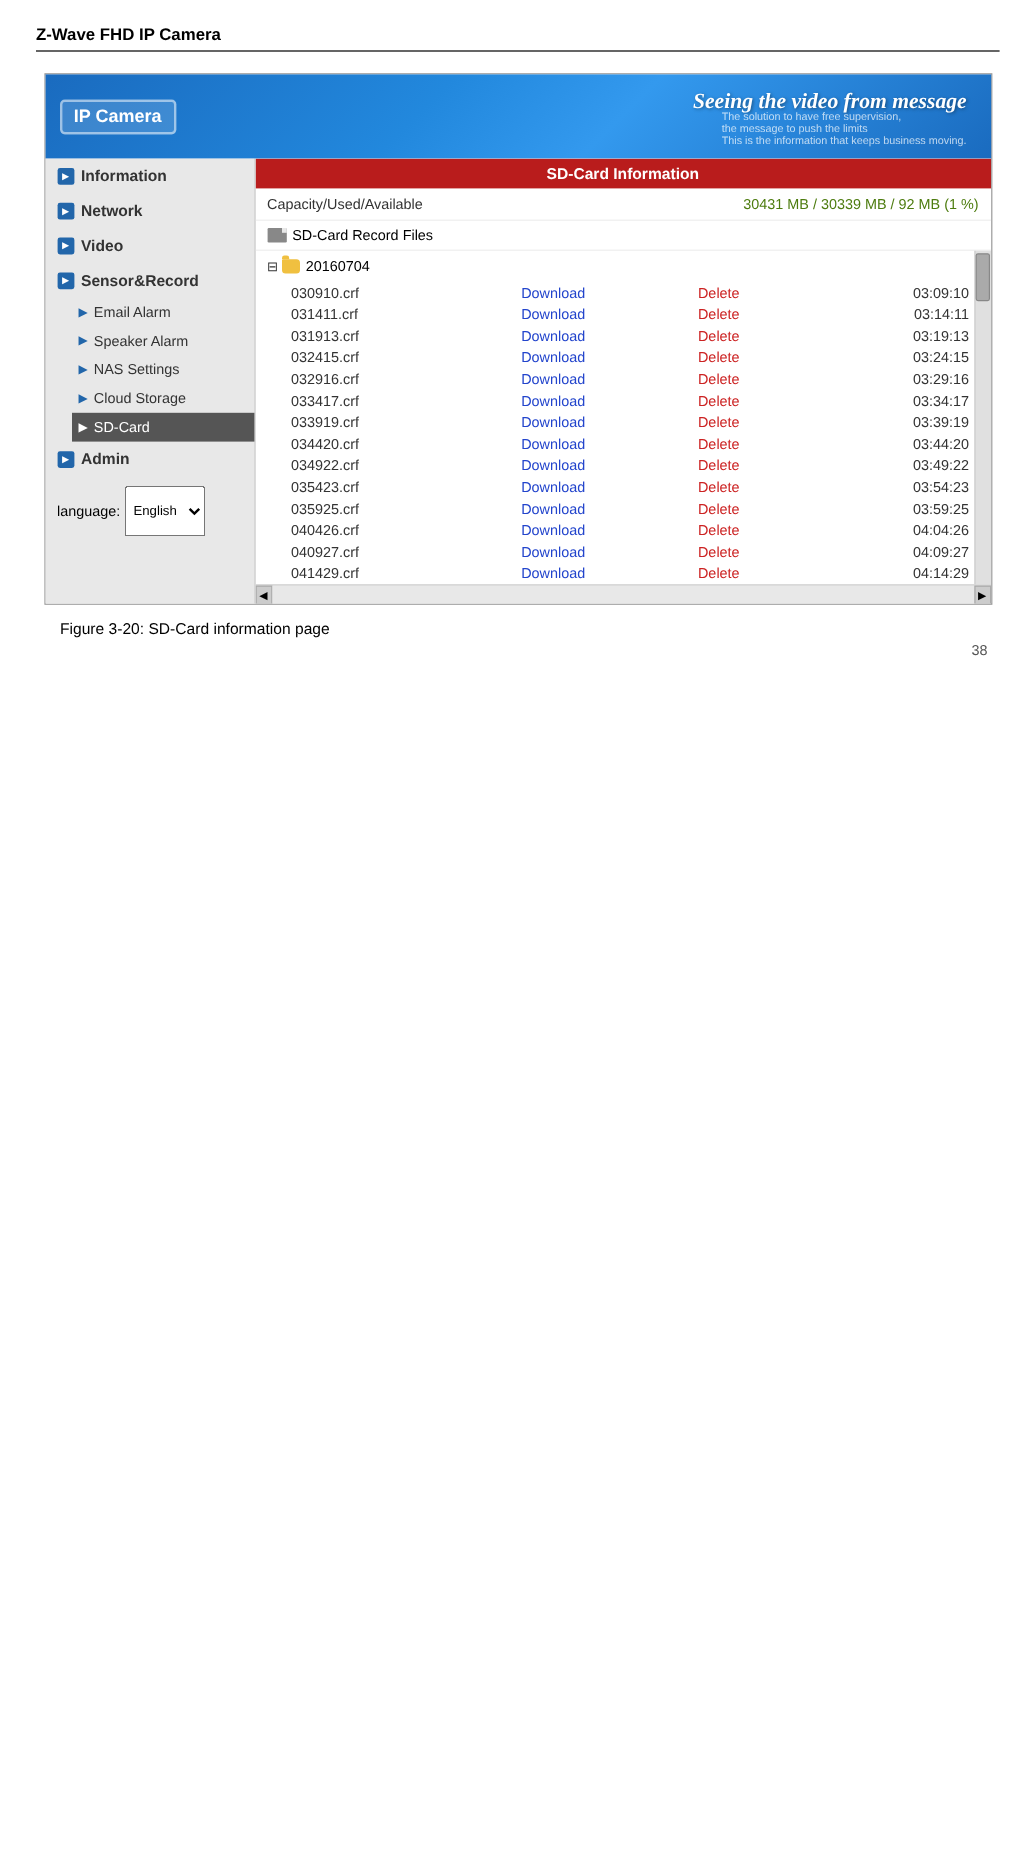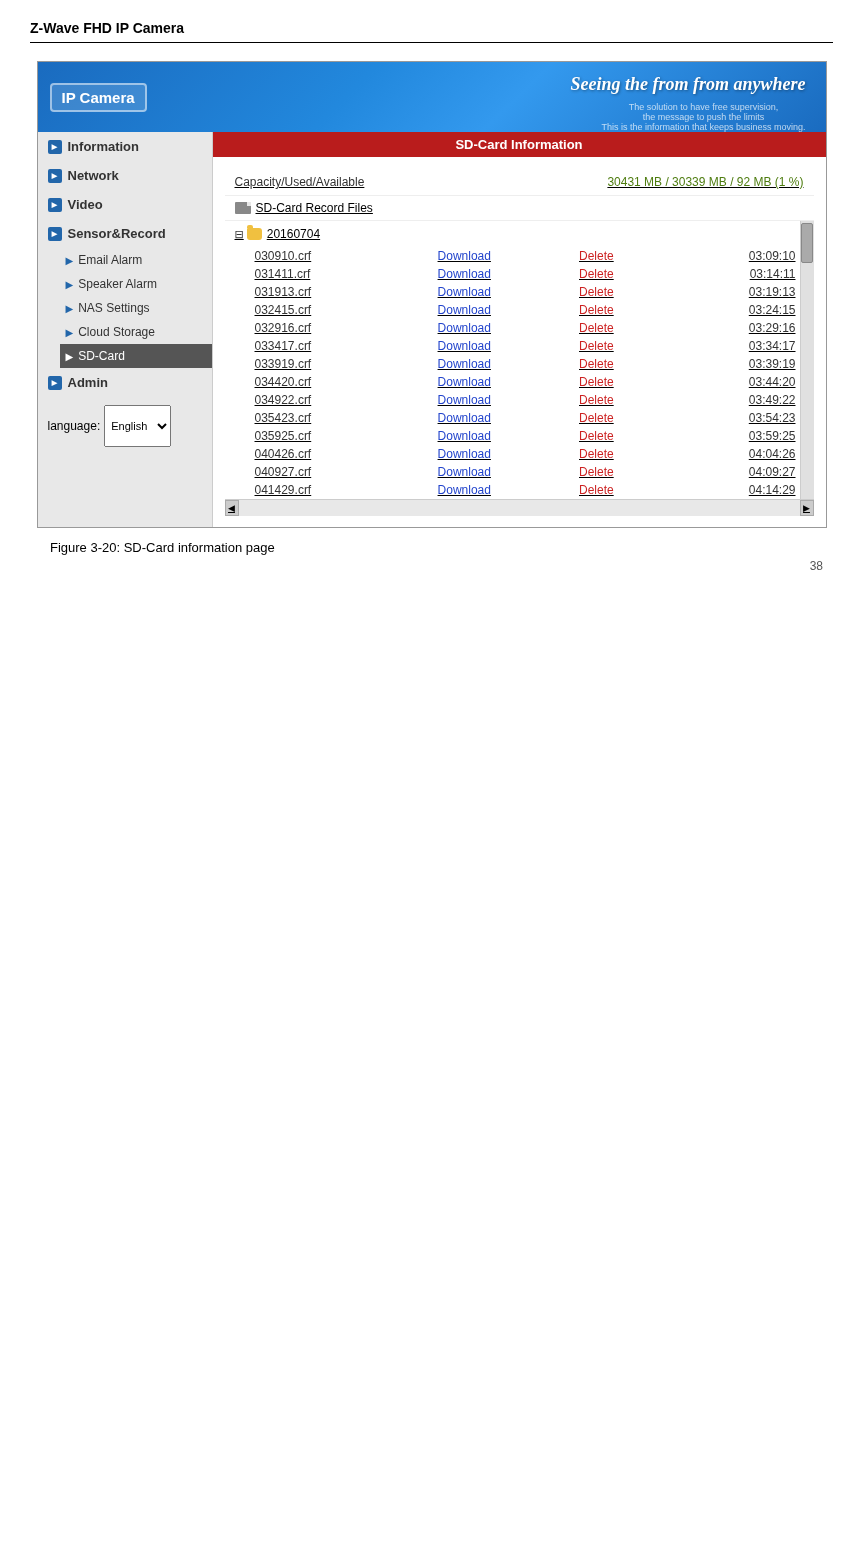--- a/index.html
+++ b/index.html
@@ -53,24 +53,24 @@
       color: #fff;
       font-style: italic;
       font-size: 18px;
       font-family: Georgia, serif;
       text-shadow: 1px 1px 3px rgba(0,0,0,0.4);
       font-weight: bold;
     }
     .banner-subtext {
       position: absolute;
       right: 20px;
-      bottom: 0;
+      bottom: 10px;
       color: rgba(255,255,255,0.7);
       font-size: 9px;
-      text-align: center;
+      text-align: left;
     }
 
     
     .main-layout {
       display: flex;
       border-top: none;
     }
 
     
     .sidebar {
@@ -150,23 +150,22 @@
     .content-header {
       background: #b91c1c;
       color: #fff;
       text-align: center;
       padding: 5px;
       font-weight: bold;
       font-size: 13px;
     }
 
     .content-body {
-      padding: 12px;
-      font-size: 12px;
-      text-decoration: underline;
+      padding: 0;
+      font-size: 12px;
     }
 
     .info-row {
       display: flex;
       padding: 6px 10px;
       border-bottom: 1px solid #eee;
       font-size: 12px;
     }
     .info-label { color: #333; flex: 1; }
     .info-value { color: #4d7c0f; }
@@ -323,21 +322,21 @@
   </style>
 </head>
 <body>
 
 <div class="page-title">Z-Wave FHD IP Camera</div>
 
 <div class="camera-ui">
 
   <div class="banner">
     <div class="banner-logo">IP Camera</div>
-    <div class="banner-tagline">Seeing the from from anywhere</div>
+    <div class="banner-tagline">Seeing the video from message</div>
     <div class="banner-subtext">
       <div>The solution to have free supervision,</div>
       <div>the message to push the limits</div>
       <div>This is the information that keeps business moving.</div>
     </div>
   </div>
 
   <div class="main-layout">
 
     <div class="sidebar">

